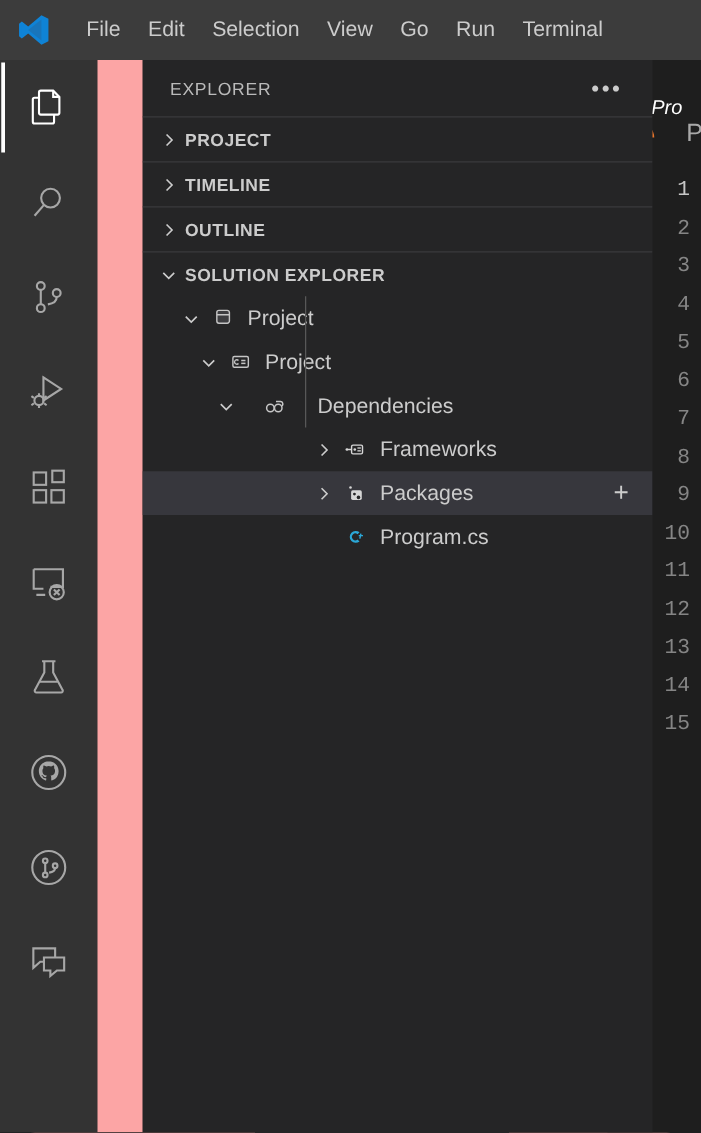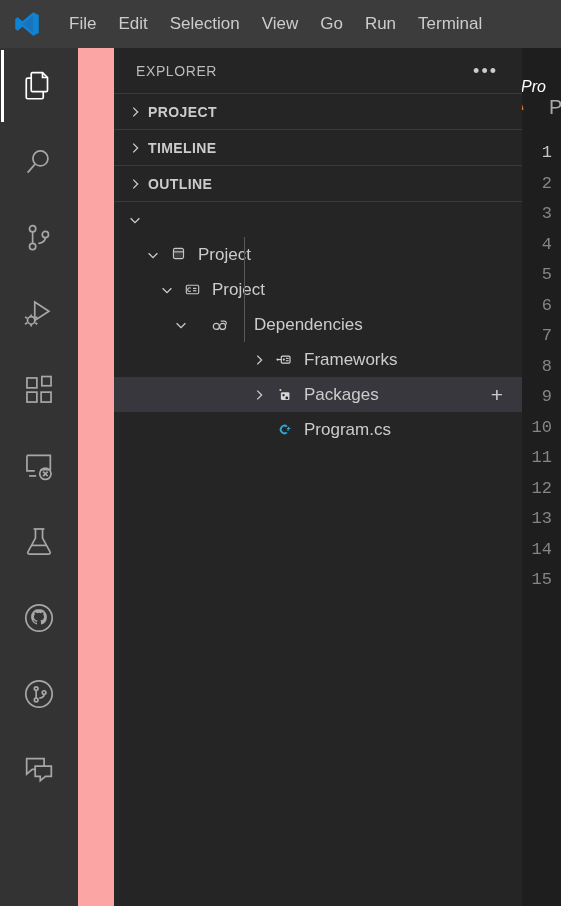--- a/index.html
+++ b/index.html
@@ -344,20 +344,21 @@
       </span>
       <span>OUTLINE</span>
     </div>
 
     <div class="section-header">
       <span class="twisty">
         <svg width="14" height="14" viewBox="0 0 16 16" fill="none" stroke="#cccccc" stroke-width="1.5">
           <path d="M3 6 L8 11 L13 6"></path>
         </svg>
       </span>
+      <span>SOLUTION EXPLORER</span>
     </div>
 
     <div style="position:relative;">
 
       <div class="tree-row" style="padding-left:26px;">
         <span class="twisty">
           <svg width="14" height="14" viewBox="0 0 16 16" fill="none" stroke="#cccccc" stroke-width="1.5">
             <path d="M3 6 L8 11 L13 6"></path>
           </svg>
         </span>

